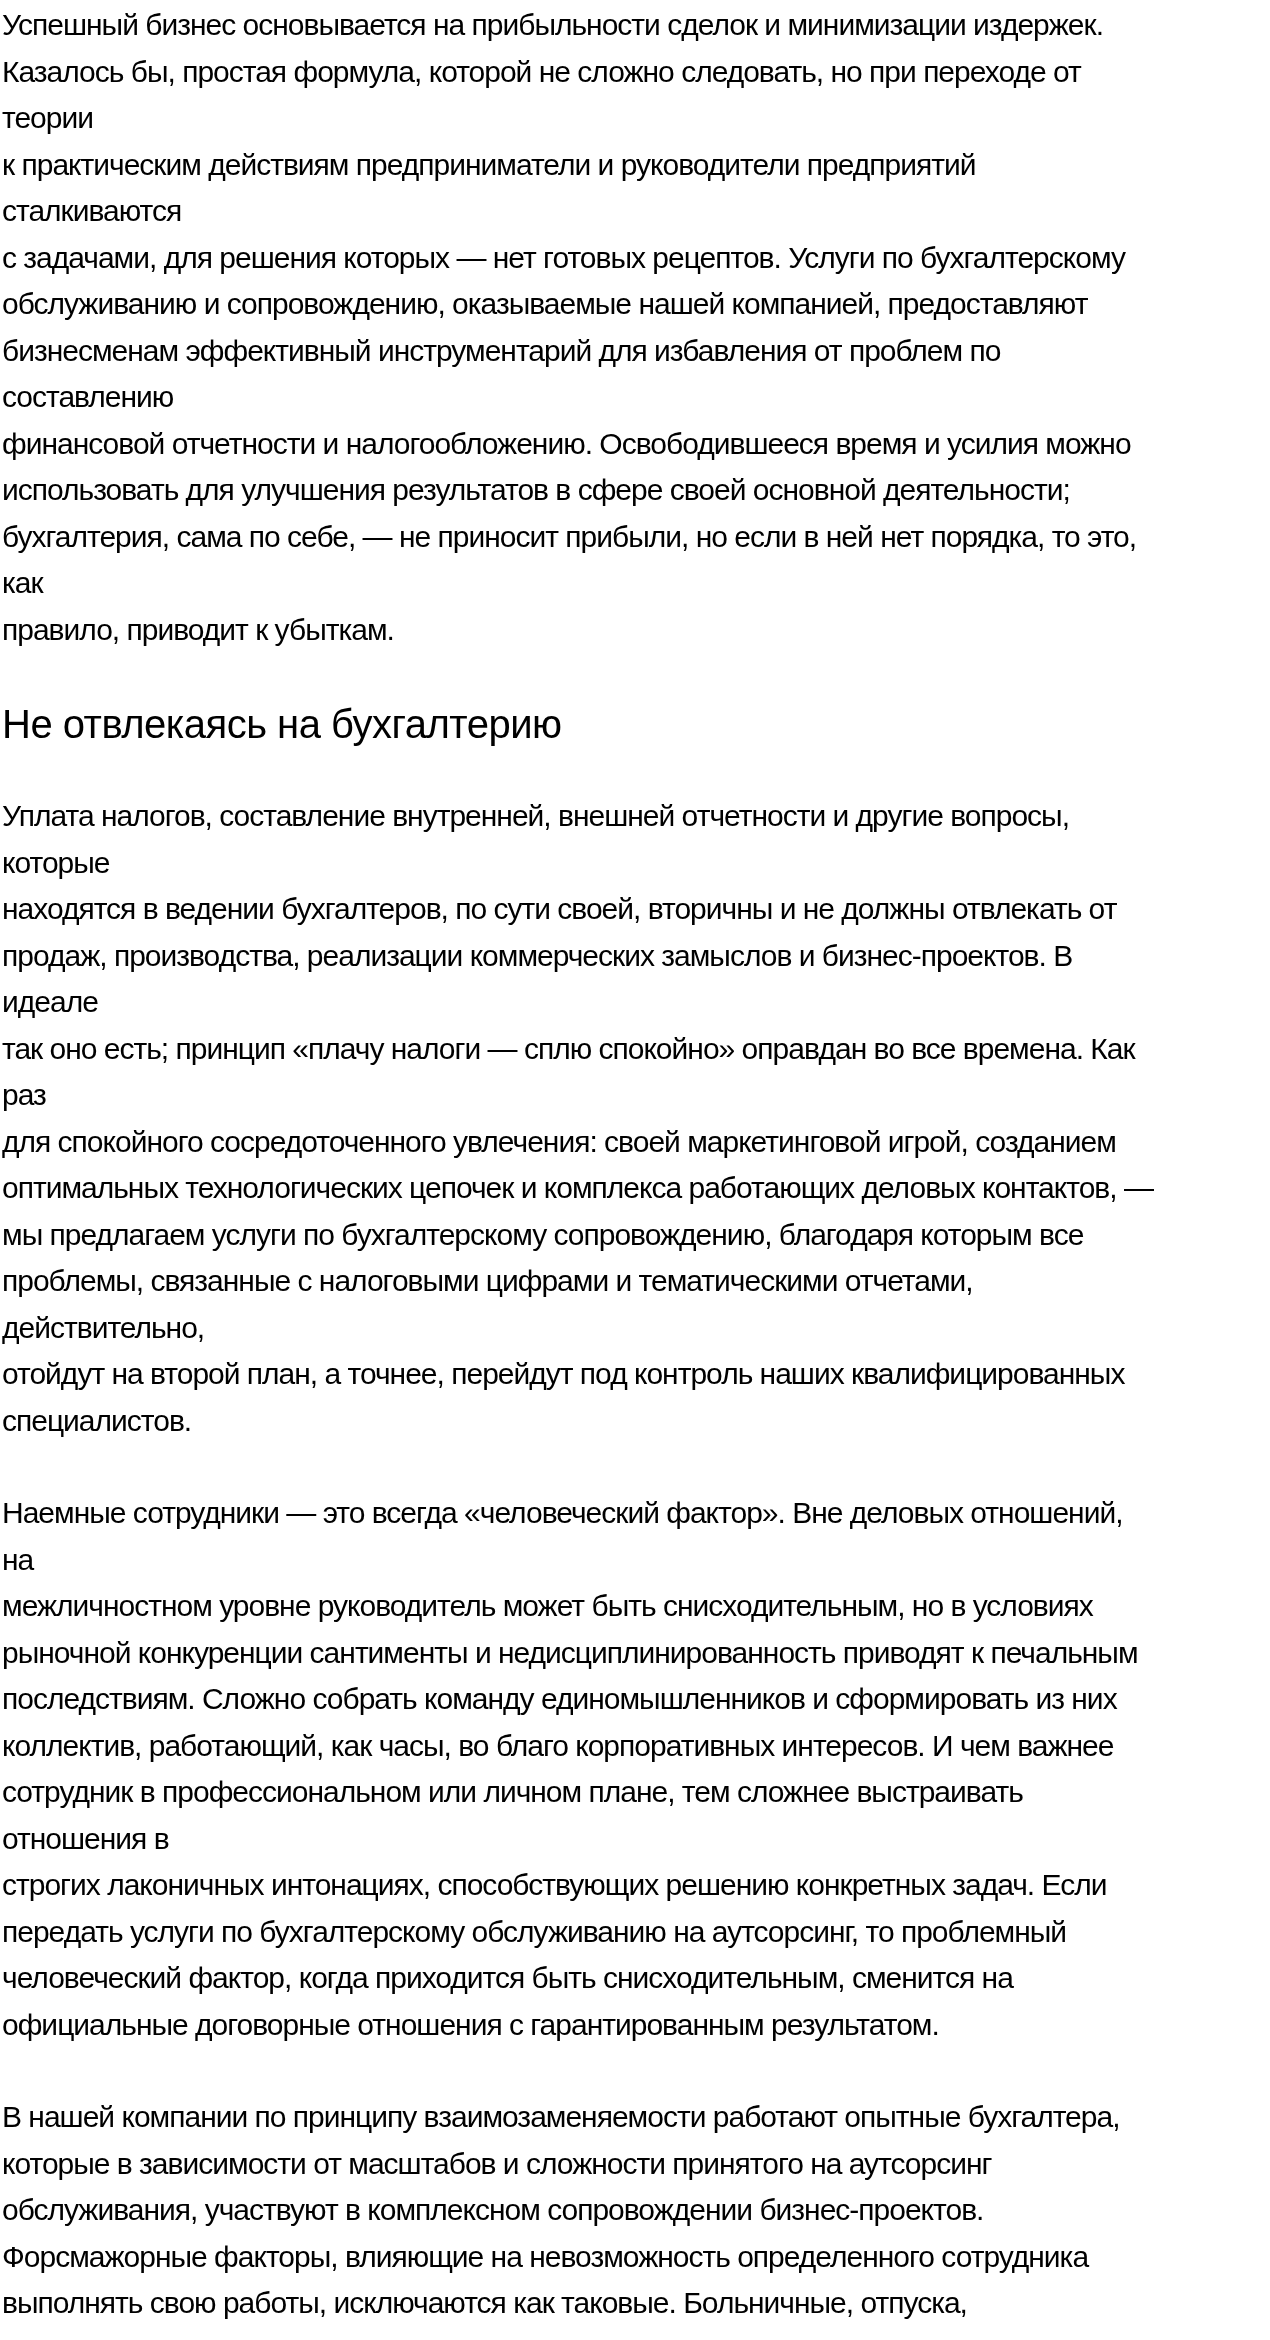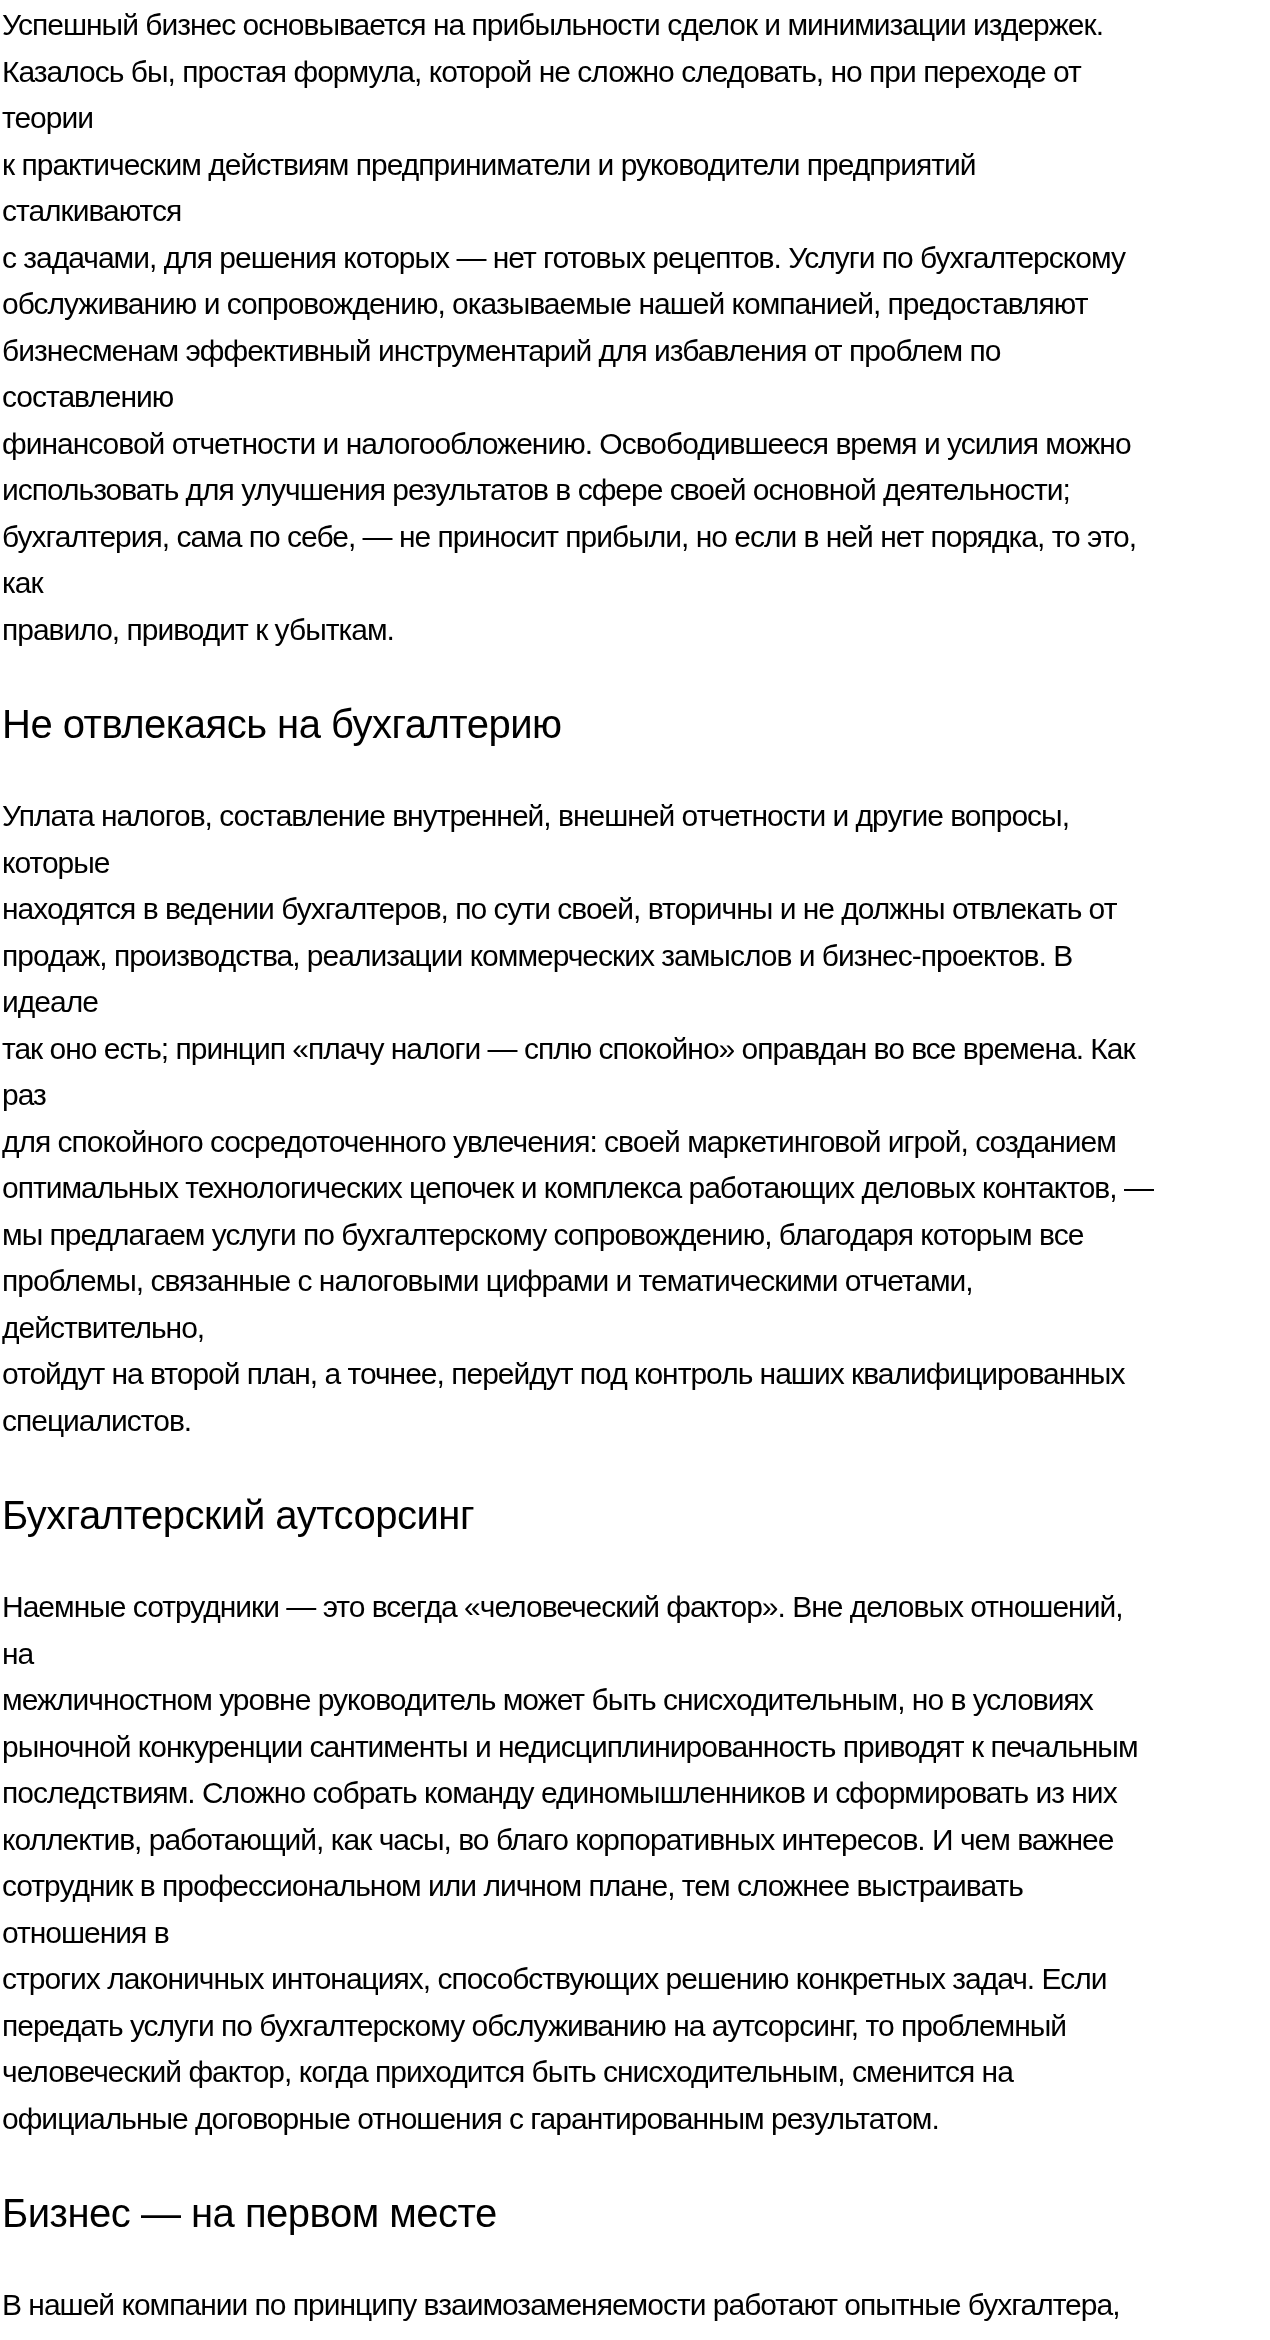--- a/index.html
+++ b/index.html
@@ -56,34 +56,32 @@
 находятся в ведении бухгалтеров, по сути своей, вторичны и не должны отвлекать от
 продаж, производства, реализации коммерческих замыслов и бизнес-проектов. В идеале
 так оно есть; принцип «плачу налоги — сплю спокойно» оправдан во все времена. Как раз
 для спокойного сосредоточенного увлечения: своей маркетинговой игрой, созданием
 оптимальных технологических цепочек и комплекса работающих деловых контактов, —
 мы предлагаем услуги по бухгалтерскому сопровождению, благодаря которым все
 проблемы, связанные с налоговыми цифрами и тематическими отчетами, действительно,
 отойдут на второй план, а точнее, перейдут под контроль наших квалифицированных
 специалистов.</p>
 
-  <h2 class="section-heading">Бухгалтерский аутсорсинг</h2>
 
   <p class="body-text">Наемные сотрудники — это всегда «человеческий фактор». Вне деловых отношений, на
 межличностном уровне руководитель может быть снисходительным, но в условиях
 рыночной конкуренции сантименты и недисциплинированность приводят к печальным
 последствиям. Сложно собрать команду единомышленников и сформировать из них
 коллектив, работающий, как часы, во благо корпоративных интересов. И чем важнее
 сотрудник в профессиональном или личном плане, тем сложнее выстраивать отношения в
 строгих лаконичных интонациях, способствующих решению конкретных задач. Если
 передать услуги по бухгалтерскому обслуживанию на аутсорсинг, то проблемный
 человеческий фактор, когда приходится быть снисходительным, сменится на
 официальные договорные отношения с гарантированным результатом.</p>
 
-  <h2 class="section-heading">Бизнес — на первом месте</h2>
 
   <p class="body-text">В нашей компании по принципу взаимозаменяемости работают опытные бухгалтера,
 которые в зависимости от масштабов и сложности принятого на аутсорсинг
 обслуживания, участвуют в комплексном сопровождении бизнес-проектов.
 Форсмажорные факторы, влияющие на невозможность определенного сотрудника
 выполнять свою работы, исключаются как таковые. Больничные, отпуска, вынужденные
 отлучки, все объективные и выдуманные причины, которыми объясняются задержки с
 отчетностью и прочие «недоразумения», прекращают влиять на качество
 взаимоотношений с надзорными инстанциями и на упорядоченность в финансовой
 документации. Мы оказываем профессиональные услуги по бухгалтерскому

